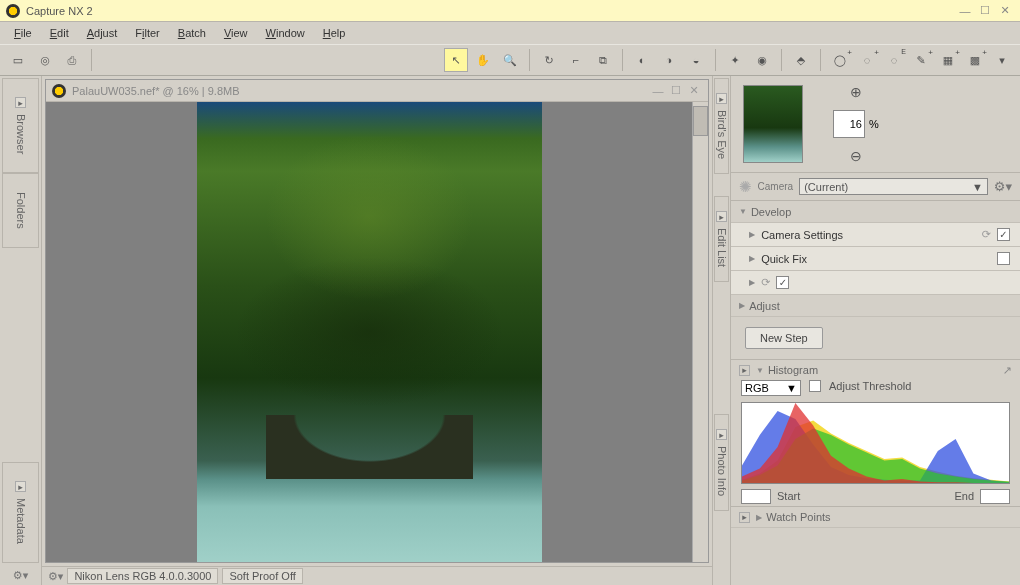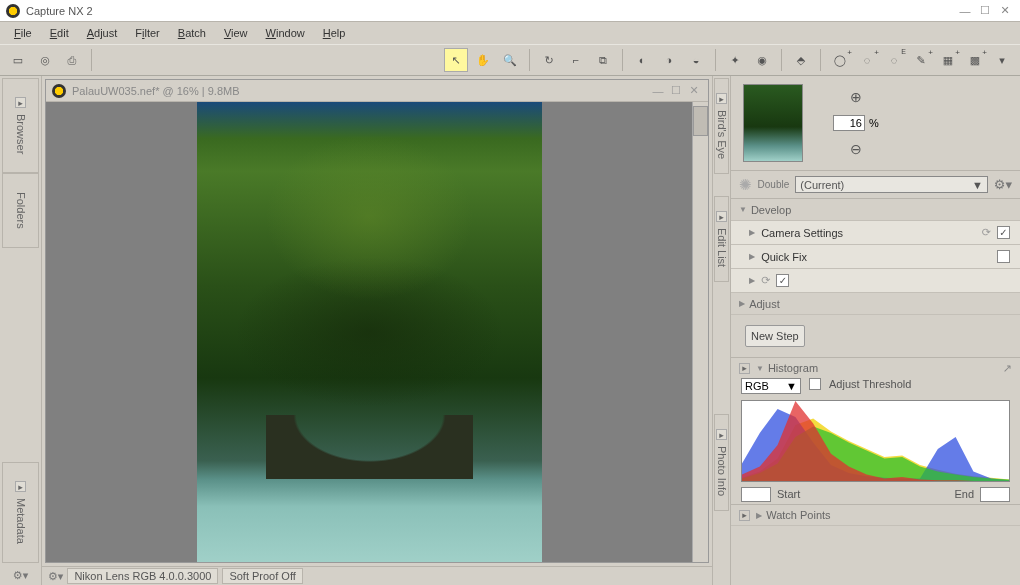--- a/index.html
+++ b/index.html
@@ -1,17 +1,17 @@
 <!DOCTYPE html>
 <html><head>
 <meta charset="utf-8">
 <style>
 * { margin: 0; padding: 0; box-sizing: border-box; font-family: Tahoma, sans-serif; font-size: 11px; }
 body { background: #d4d0c8; width: 1020px; height: 585px; overflow: hidden; display: flex; flex-direction: column; }
-.titlebar { height: 22px; background: #ffffff; display: flex; align-items: center; padding: 0 6px; border-bottom: 1px solid #b8b4ac; }
+.titlebar { height: 22px; background: #fef9c3; display: flex; align-items: center; padding: 0 6px; border-bottom: 1px solid #b8b4ac; }
 .titlebar .app-icon { width: 14px; height: 14px; background: radial-gradient(circle, #fc0 40%, #333 45%); border-radius: 50%; margin-right: 6px; }
 .titlebar .title { flex: 1; color: #555; }
 .win-controls { display: flex; gap: 2px; }
 .win-controls span { width: 18px; height: 16px; display: flex; align-items: center; justify-content: center; color: #888; cursor: pointer; }
 .menubar { height: 22px; display: flex; align-items: center; padding: 0 6px; gap: 2px; background: #d4d0c8; }
 .menubar span { padding: 2px 8px; color: #333; cursor: pointer; }
 .menubar span u { text-decoration: underline; }
 .toolbar { height: 32px; background: #d4d0c8; border-top: 1px solid #e8e6e0; border-bottom: 1px solid #aaa8a0; display: flex; align-items: center; padding: 0 6px; gap: 3px; }
 .tool-btn { width: 24px; height: 24px; display: flex; align-items: center; justify-content: center; cursor: pointer; color: #555; border: 1px solid transparent; position: relative; }
 .tool-btn.sel { background: #fff89e; border: 1px solid #aaa; }
@@ -45,40 +45,40 @@
 
 .right-rail { width: 18px; background: #d4d0c8; display: flex; flex-direction: column; border-left: 1px solid #b8b4ac; }
 .right-rail .rail-tab { padding: 14px 2px; margin: 2px 1px; }
 
 .right-panel { width: 290px; background: #d4d0c8; display: flex; flex-direction: column; border-left: 1px solid #b8b4ac; overflow: hidden; }
 
 .birds-eye { padding: 8px 12px; display: flex; align-items: center; gap: 30px; border-bottom: 1px solid #b8b4ac; }
 .be-thumb { width: 60px; height: 78px; background: linear-gradient(to bottom, #2a5a20 0%, #183810 55%, #5a9088 80%, #a0d0c8 100%); border: 1px solid #888; }
 .be-zoom { display: flex; flex-direction: column; align-items: center; gap: 10px; }
 .be-zoom .zoom-row { display: flex; align-items: center; gap: 4px; }
-.be-zoom input { width: 32px; height: 16px; border: 1px solid #888; text-align: right; padding: 0 2px; font-size: 11px; }
+.be-zoom input { width: 32px; height: 28px; border: 1px solid #888; text-align: right; padding: 0 2px; font-size: 11px; }
 .zoom-icon { font-size: 14px; color: #555; cursor: pointer; }
 
 .edit-list { flex: 1; display: flex; flex-direction: column; overflow: auto; }
 .version-row { height: 28px; display: flex; align-items: center; padding: 0 8px; gap: 6px; border-bottom: 1px solid #b8b4ac; }
 .burst { color: #aaa; font-size: 15px; }
 .version-row .lbl { color: #777; font-size: 10px; }
 .version-sel { flex: 1; height: 17px; border: 1px solid #888; background: #e8e6e0; padding: 0 4px; display: flex; align-items: center; justify-content: space-between; color: #555; }
 .gear2 { color: #777; cursor: pointer; font-size: 13px; }
 
 .section-hdr { height: 22px; display: flex; align-items: center; padding: 0 8px; color: #666; border-bottom: 1px solid #c4c0b8; cursor: pointer; }
 .section-hdr .tri { margin-right: 4px; font-size: 8px; color: #888; }
 .sub-item { height: 24px; display: flex; align-items: center; padding: 0 10px 0 18px; background: #e6e3db; border-bottom: 1px solid #c4c0b8; color: #333; cursor: pointer; }
 .sub-item .tri { margin-right: 6px; font-size: 8px; color: #888; }
 .sub-item .itxt { flex: 1; font-weight: normal; }
 .sub-item .link-ic { color: #999; margin-right: 6px; font-size: 11px; }
 .sub-item .chk { width: 13px; height: 13px; border: 1px solid #888; background: #fff; display: flex; align-items: center; justify-content: center; font-size: 10px; color: #555; }
 
 .new-step { margin: 10px 14px; }
-.new-step button { padding: 4px 5px; background: #e8e6e0; border: 1px solid #999; border-radius: 2px; cursor: pointer; color: #444; }
+.new-step button { padding: 4px 14px; background: #e8e6e0; border: 1px solid #999; border-radius: 2px; cursor: pointer; color: #444; }
 
 .histogram-panel { border-top: 1px solid #b8b4ac; }
 .hist-hdr { height: 20px; display: flex; align-items: center; padding: 0 8px; color: #666; }
 .hist-hdr .tri { margin-right: 4px; font-size: 8px; color: #888; }
 .hist-hdr .sp { flex: 1; }
 .hist-hdr .popout { color: #888; cursor: pointer; font-size: 11px; }
 .hist-controls { height: 20px; display: flex; align-items: flex-start; padding: 0 10px; gap: 8px; }
 .hist-controls .rgb-sel { width: 60px; height: 16px; border: 1px solid #888; background: #fff; display: flex; align-items: center; justify-content: space-between; padding: 0 3px; font-size: 10px; }
 .hist-controls .dt-chk { width: 12px; height: 12px; border: 1px solid #888; background: #fff; }
 .hist-controls .dt-lbl { color: #555; }
@@ -215,21 +215,21 @@
           <input value="16" style="">
           <span>%</span>
         </div>
         <span class="zoom-icon">⊖</span>
       </div>
     </div>
 
     <div class="edit-list">
       <div class="version-row">
         <span class="burst">✺</span>
-        <span class="lbl">Double</span>
+        <span class="lbl">Camera</span>
         <div class="version-sel">
             <span>(Current)</span>
             <span>▼</span>
           </div>
         <span class="gear2">⚙▾</span>
       </div>
       <div class="section-hdr">
           <span class="tri">▼</span>
           <span>Develop</span>
         </div>

